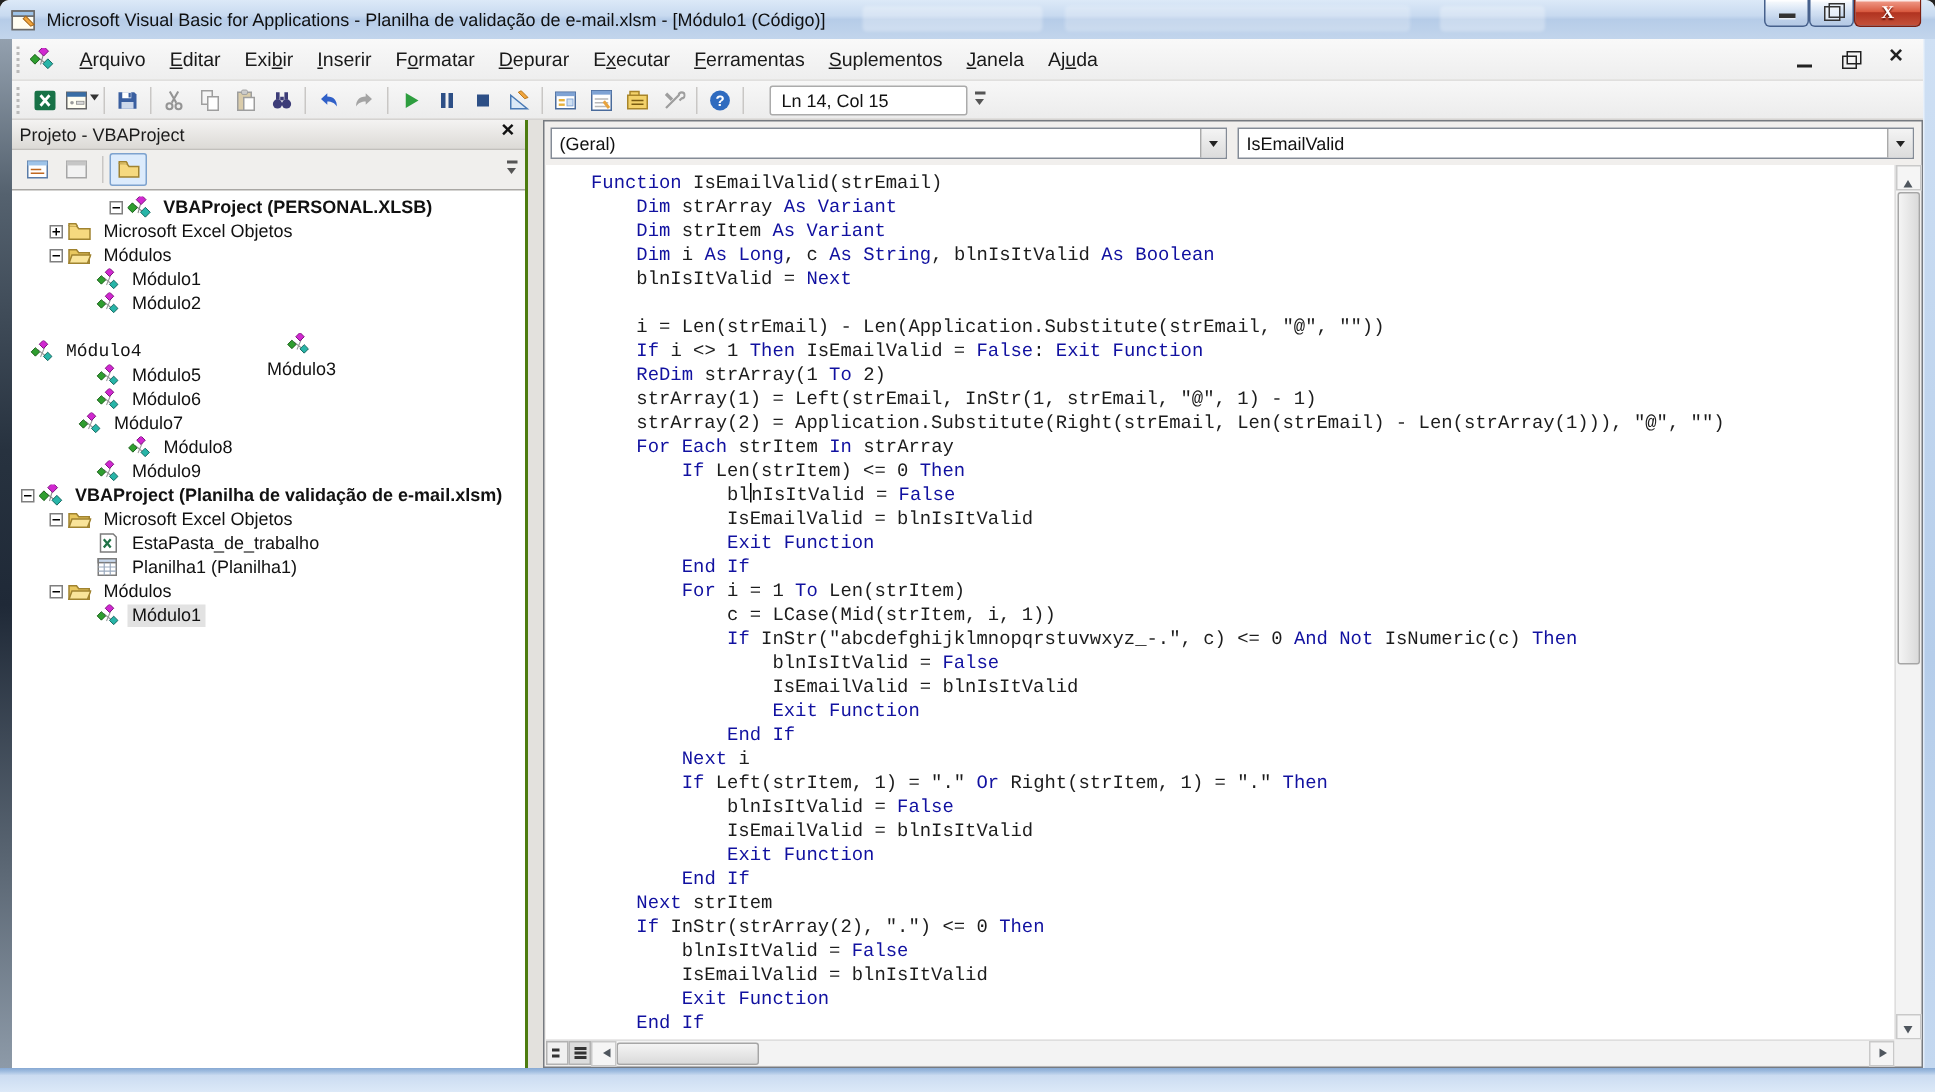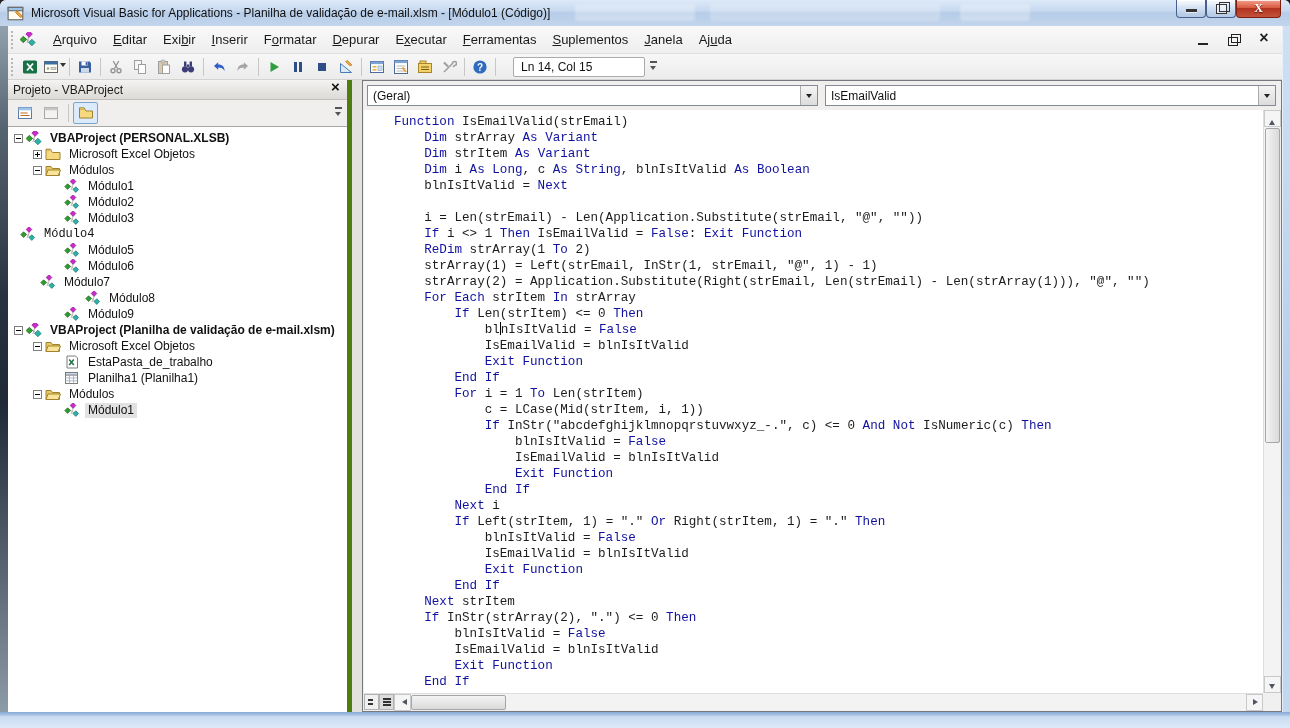--- a/index.html
+++ b/index.html
@@ -72,21 +72,21 @@
     display:flex; align-items:center; padding-left:7px; }
   .chev { width:13px; height:20px; position:relative; margin-left:2px; }
   .chev::before { content:""; position:absolute; left:3px; top:4px; width:7px; height:2px; background:#555; }
   .chev::after { content:""; position:absolute; left:3px; top:9px; border:3.5px solid transparent; border-top:4px solid #555; }
 
   
   #main { position:absolute; top:80px; left:8px; right:8px; bottom:16px; background:#e3e1dd; }
 
   
   #project-panel { position:absolute; left:0; top:0; width:344px; bottom:0; background:#f0efed;
-    border-right:5px solid #4d7c0f; }
+    border-right:2px solid #4d7c0f; }
   #pp-header { height:20px; background:linear-gradient(#f4f3f2,#dcdad6);
     border-bottom:1px solid #c2c0bc; display:flex; align-items:center; }
   #pp-title { font-size:12px; color:#1c1c1c; padding-left:5px; flex:1; }
   #pp-close { width:17px; height:15px; margin-right:3px; position:relative; }
   #pp-close::before { content:"×"; position:absolute; left:0; right:0; top:-4px; text-align:center;
     font-size:15px; font-weight:bold; color:#111; }
   #pp-toolbar { height:26px; display:flex; align-items:center; padding-left:4px; position:relative; }
   .pp-btn { width:25px; height:22px; display:flex; align-items:center; justify-content:center; margin-right:1px; }
   .pp-btn.active { background:#dcebfc; border:1px solid #7da2ce; border-radius:2px; }
   .pp-sep { width:1px; height:18px; background:#c9c7c5; margin:0 4px; }
@@ -356,21 +356,21 @@
             <div class="pp-btn active">
               <span class="tb-ico"><svg viewBox="0 0 16 16" width="16" height="16">
                   <path d="M1.5 4 h5 l1.5 2 h6.5 v7 h-13 z" fill="#f6d97f" stroke="#a08330"></path>
                   <path d="M1.5 4 v-1.2 h4.6 l1 1.4" fill="#f6d97f" stroke="#a08330"></path>
                 </svg></span>
             </div>
           </span>
         <div id="pp-chev" class="chev"></div>
       </div>
       <div id="project-tree">
-          <div class="tree-row" style="padding-left: 6px;">
+          <div class="tree-row" style="padding-left: 6px; justify-content: center;">
             <span class="exp exp-minus"></span>
             <span class="tree-ico"><svg viewBox="0 0 17 15" width="17" height="15">
                 <path d="M5 6 l5 4 M9 4 l-2 7" stroke="#8a8a8a" stroke-width=".7"></path>
                 <rect x="6.8" y="-0.2" width="4.6" height="4.6" transform="rotate(45 9.1 2.1)" fill="#d028d0" stroke="#7a107a" stroke-width=".6"></rect>
                 <rect x="1" y="5.2" width="4.6" height="4.6" transform="rotate(45 3.3 7.5)" fill="#2f9e2f" stroke="#1a5c1a" stroke-width=".6"></rect>
                 <rect x="9.6" y="8.2" width="4.6" height="4.6" transform="rotate(45 11.9 10.5)" fill="#28b5a8" stroke="#14645c" stroke-width=".6"></rect>
               </svg></span>
             <span class="tree-label bold">VBAProject (PERSONAL.XLSB)</span>
           </div>
           <div class="tree-row" style="padding-left: 25px;">
@@ -402,21 +402,21 @@
           <div class="tree-row" style="padding-left: 44px;">
             <span class="exp-slot"></span>
             <span class="tree-ico"><svg viewBox="0 0 17 15" width="17" height="15">
                 <path d="M5 6 l5 4 M10 4 l-3 7" stroke="#9a9a9a" stroke-width=".7"></path>
                 <rect x="7" y="0.5" width="4" height="4" transform="rotate(45 9 2.5)" fill="#d028d0" stroke="#7a107a" stroke-width=".6"></rect>
                 <rect x="1.6" y="5.6" width="4" height="4" transform="rotate(45 3.6 7.6)" fill="#2f9e2f" stroke="#1a5c1a" stroke-width=".6"></rect>
                 <rect x="9.8" y="8.6" width="4" height="4" transform="rotate(45 11.8 10.6)" fill="#28b5a8" stroke="#14645c" stroke-width=".6"></rect>
               </svg></span>
             <span class="tree-label">Módulo2</span>
           </div>
-          <div class="tree-row" style="padding-left: 44px;">
+          <div class="tree-row" style="padding-left: 44px; flex-direction: column;">
             <span class="exp-slot"></span>
             <span class="tree-ico"><svg viewBox="0 0 17 15" width="17" height="15">
                 <path d="M5 6 l5 4 M10 4 l-3 7" stroke="#9a9a9a" stroke-width=".7"></path>
                 <rect x="7" y="0.5" width="4" height="4" transform="rotate(45 9 2.5)" fill="#d028d0" stroke="#7a107a" stroke-width=".6"></rect>
                 <rect x="1.6" y="5.6" width="4" height="4" transform="rotate(45 3.6 7.6)" fill="#2f9e2f" stroke="#1a5c1a" stroke-width=".6"></rect>
                 <rect x="9.8" y="8.6" width="4" height="4" transform="rotate(45 11.8 10.6)" fill="#28b5a8" stroke="#14645c" stroke-width=".6"></rect>
               </svg></span>
             <span class="tree-label">Módulo3</span>
           </div>
           <div class="tree-row" style=" font-family: Liberation Mono, monospace;">
@@ -442,21 +442,21 @@
           <div class="tree-row" style="padding-left: 44px;">
             <span class="exp-slot"></span>
             <span class="tree-ico"><svg viewBox="0 0 17 15" width="17" height="15">
                 <path d="M5 6 l5 4 M10 4 l-3 7" stroke="#9a9a9a" stroke-width=".7"></path>
                 <rect x="7" y="0.5" width="4" height="4" transform="rotate(45 9 2.5)" fill="#d028d0" stroke="#7a107a" stroke-width=".6"></rect>
                 <rect x="1.6" y="5.6" width="4" height="4" transform="rotate(45 3.6 7.6)" fill="#2f9e2f" stroke="#1a5c1a" stroke-width=".6"></rect>
                 <rect x="9.8" y="8.6" width="4" height="4" transform="rotate(45 11.8 10.6)" fill="#28b5a8" stroke="#14645c" stroke-width=".6"></rect>
               </svg></span>
             <span class="tree-label">Módulo6</span>
           </div>
-          <div class="tree-row" style="padding-left: 20px;">
+          <div class="tree-row" style="padding-left: 32px;">
             <span class="exp-slot"></span>
             <span class="tree-ico"><svg viewBox="0 0 17 15" width="17" height="15">
                 <path d="M5 6 l5 4 M10 4 l-3 7" stroke="#9a9a9a" stroke-width=".7"></path>
                 <rect x="7" y="0.5" width="4" height="4" transform="rotate(45 9 2.5)" fill="#d028d0" stroke="#7a107a" stroke-width=".6"></rect>
                 <rect x="1.6" y="5.6" width="4" height="4" transform="rotate(45 3.6 7.6)" fill="#2f9e2f" stroke="#1a5c1a" stroke-width=".6"></rect>
                 <rect x="9.8" y="8.6" width="4" height="4" transform="rotate(45 11.8 10.6)" fill="#28b5a8" stroke="#14645c" stroke-width=".6"></rect>
               </svg></span>
             <span class="tree-label">Módulo7</span>
           </div>
           <div class="tree-row" style="padding-left: 65px;">

